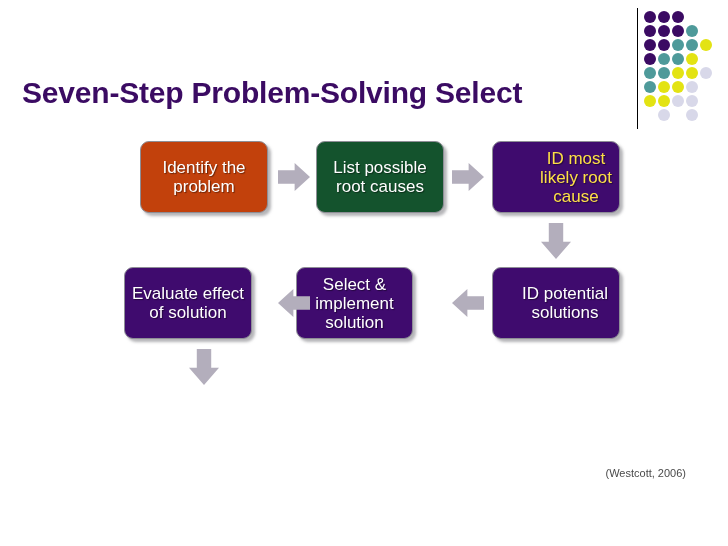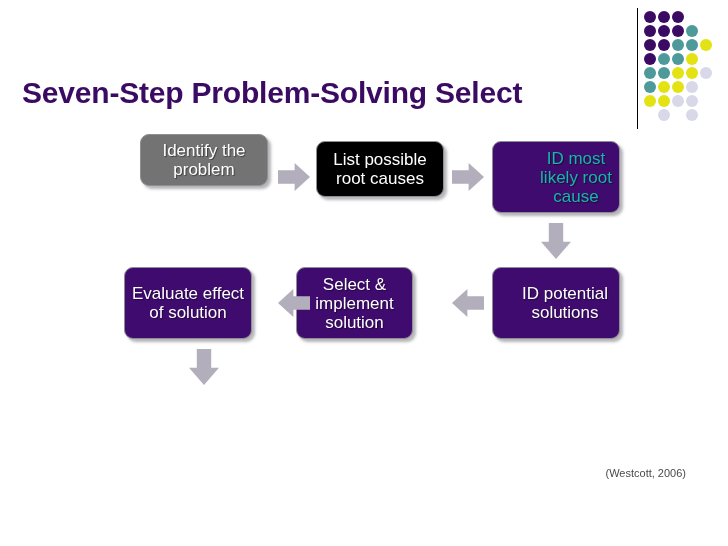--- a/index.html
+++ b/index.html
@@ -164,34 +164,34 @@
       <div class="dot" style="left: 0px; top: 84px; background: rgb(227, 227, 19);"></div>
       <div class="dot" style="left: 14px; top: 84px; background: rgb(227, 227, 19);"></div>
       <div class="dot" style="left: 28px; top: 84px; background: rgb(216, 216, 233);"></div>
       <div class="dot" style="left: 42px; top: 84px; background: rgb(216, 216, 233);"></div>
       <div class="dot" style="left: 14px; top: 98px; background: rgb(216, 216, 233);"></div>
       <div class="dot" style="left: 42px; top: 98px; background: rgb(216, 216, 233);"></div>
     </div>
 
   <div id="flow">
 
-    <div class="node" style="left: 140px; top: 134px; width: 128px; height: 52px; background: #737373;">
+    <div class="node" style="left: 140px; top: 141px; width: 128px; height: 72px; background: #c2410c;">
       <span class="node-label" style="color: rgb(255, 255, 255);">Identify the problem</span>
     </div>
 
     <div class="arrow right" style="left: 278px; top: 163px; width: 32px; height: 28px; background: rgb(179, 174, 188);"></div>
 
-    <div class="node" style="left: 316px; top: 141px; width: 128px; height: 56px; background: #000000; justify-content: center;">
+    <div class="node" style="left: 316px; top: 141px; width: 128px; height: 72px; background: #14532d; justify-content: center;">
       <span class="node-label" style="color: rgb(255, 255, 255);">List possible root causes</span>
     </div>
 
     <div class="arrow right" style="left: 452px; top: 163px; width: 32px; height: 28px; background: rgb(179, 174, 188);"></div>
 
     <div class="node" style="left: 492px; top: 141px; width: 128px; height: 72px; background: rgb(63, 11, 110);">
-      <span class="node-label" style="color: #14b8a6; margin-left: 40px;">ID most likely root cause</span>
+      <span class="node-label" style="color: #fde047; margin-left: 40px;">ID most likely root cause</span>
     </div>
 
     <div class="arrow down" style="left: 541px; top: 223px; width: 30px; height: 36px; background: rgb(179, 174, 188);"></div>
 
     <div class="node" style="left: 492px; top: 267px; width: 128px; height: 72px; background: rgb(63, 11, 110);">
       <span class="node-label" style="color: rgb(255, 255, 255); padding-left: 24px;">ID potential solutions</span>
     </div>
 
     <div class="arrow left" style="left: 452px; top: 289px; width: 32px; height: 28px; background: rgb(179, 174, 188);"></div>
 

